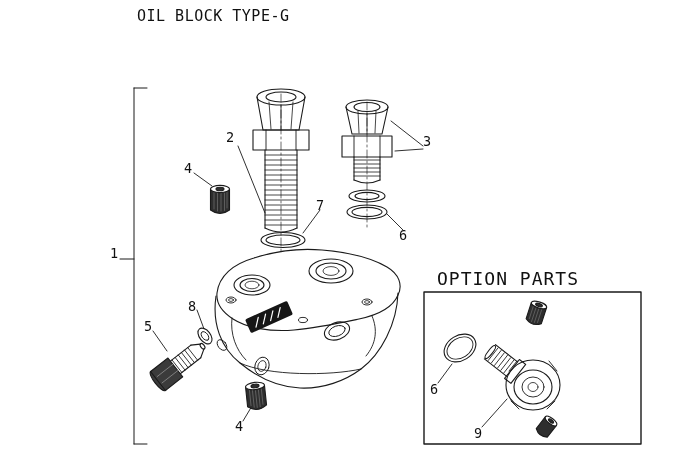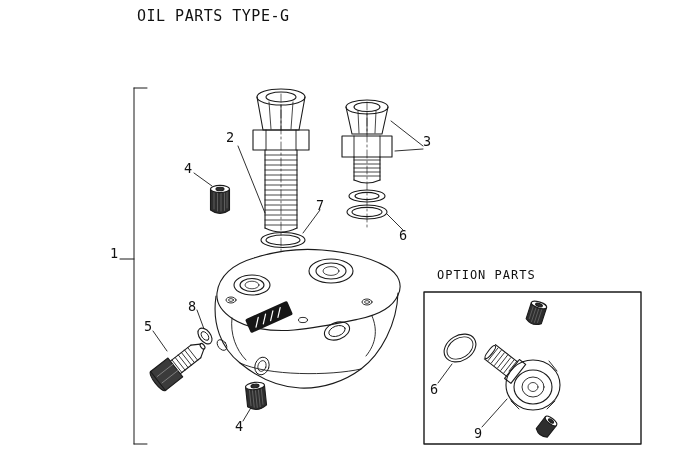--- a/index.html
+++ b/index.html
@@ -4,21 +4,21 @@
 <style>
   html,body { margin:0; padding:0; background:#ffffff; }
   .canvas {
     position:relative; width:700px; height:467px; background:#ffffff;
     font-family:"DejaVu Sans Mono","DejaVu Sans",monospace; color:#111;
     overflow:hidden;
   }
   .title-block { position:absolute; left:124px; top:6px; font-size:15px; line-height:21px; letter-spacing:0.5px; white-space:nowrap; }
   .title-block .l1 { margin-left:13px; }
   .callout { position:absolute; font-size:13.5px; line-height:14px; }
-  .option-label { position:absolute; left:437px; top:268px; font-size:12px; letter-spacing:1px; white-space:nowrap; }
+  .option-label { position:absolute; left:437px; top:268px; font-size:18px; letter-spacing:1px; white-space:nowrap; }
   svg.art { position:absolute; left:0; top:0; }
 </style>
 </head>
 <body>
 
 <div class="canvas">
 
   <svg class="art" width="700" height="467" viewBox="0 0 700 467">
     <g stroke="#1a1a1a" fill="none" stroke-width="1.1" stroke-linecap="round" stroke-linejoin="round">
 
@@ -169,21 +169,21 @@
           <path d="M-7 0 V15 Q0 20 7 15 V0 Z" fill="#2e2e2e"></path>
           <ellipse cx="0" cy="0" rx="7" ry="2.8" fill="#ffffff"></ellipse>
           <ellipse cx="0" cy="0" rx="3" ry="1.3" fill="#2e2e2e"></ellipse>
         </g>
       </g>
 
     </g>
   </svg>
 
   <div class="title-block">
-    <div class="l1">OIL PARTS TYPE-G</div>
+    <div class="l1">OIL BLOCK TYPE-G</div>
   </div>
 
   <div class="option-label">OPTION PARTS</div>
 
   <div class="callout" style="left:110px; top:246px;">1</div>
   <div class="callout" style="left:226px; top:130px;">2</div>
   <div class="callout" style="left:423px; top:134px;">3</div>
   <div class="callout" style="left:184px; top:161px;">4</div>
   <div class="callout" style="left:316px; top:198px;">7</div>
   <div class="callout" style="left:399px; top:228px;">6</div>

